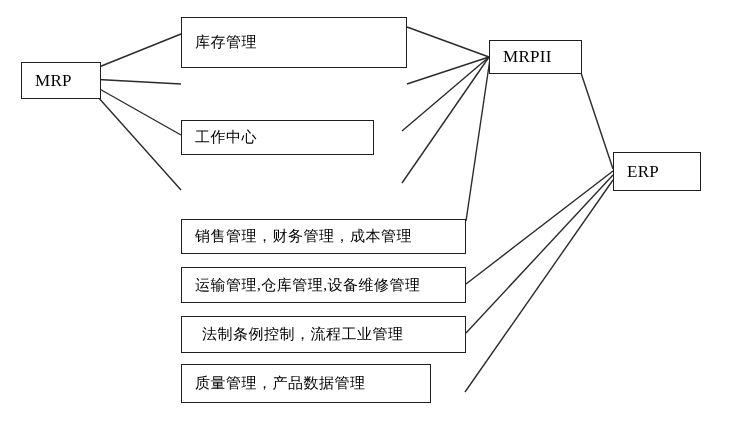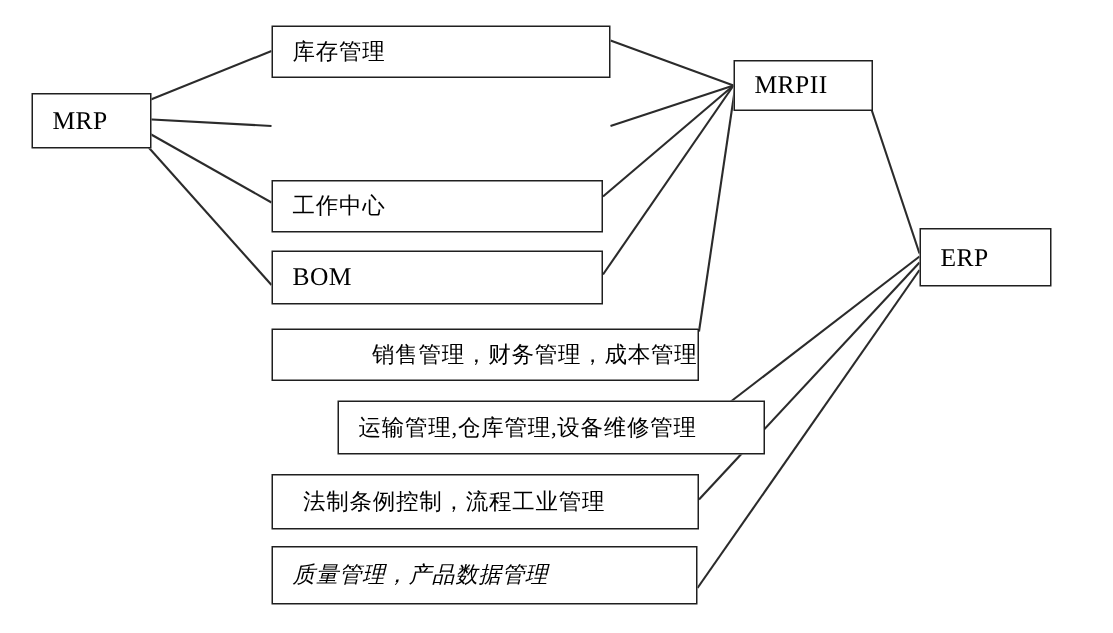--- a/index.html
+++ b/index.html
@@ -34,30 +34,30 @@
     color: #000000;
     white-space: nowrap;
     letter-spacing: 0.5px;
   }
   .node.latin {
     font-size: 17px;
     letter-spacing: 0.3px;
   }
   
   #n-mrp        { left: 21px;  top: 62px;  width: 80px;  height: 37px; }
-  #n-inventory  { left: 181px; top: 17px;  width: 226px; height: 35px; }
+  #n-inventory  { left: 181px; top: 17px;  width: 226px; height: 51px; }
   #n-routing    { left: 181px; top: 72px;  width: 226px; height: 33px; }
-  #n-workcenter { left: 181px; top: 120px; width: 221px; height: 35px; }
+  #n-workcenter { left: 181px; top: 120px; width: 193px; height: 35px; }
   #n-bom        { left: 181px; top: 167px; width: 221px; height: 36px; }
   #n-mrpii      { left: 489px; top: 40px;  width: 93px;  height: 34px; }
   #n-erp        { left: 613px; top: 152px; width: 88px; height: 39px; }
-  #n-sales      { left: 181px; top: 219px; width: 285px; height: 35px; justify-content: flex-end; }
-  #n-transport  { left: 181px; top: 267px; width: 285px; height: 36px; margin-left: 44px; }
+  #n-sales      { left: 181px; top: 219px; width: 285px; height: 35px; }
+  #n-transport  { left: 181px; top: 267px; width: 285px; height: 36px; }
   #n-regulation { left: 181px; top: 316px; width: 285px; height: 37px; padding-left: 20px; }
-  #n-quality    { left: 181px; top: 364px; width: 284px; height: 39px; font-style: italic; }
+  #n-quality    { left: 181px; top: 364px; width: 250px; height: 39px; }
 </style>
 </head>
 <body>
 
 <div class="canvas">
 
   <svg class="connectors" viewBox="0 0 742 422" xmlns="http://www.w3.org/2000/svg">
       <line x1="89" y1="71" x2="181" y2="34" stroke="#2b2b2b" stroke-width="1.4"></line>
       <line x1="89" y1="79" x2="181" y2="84" stroke="#2b2b2b" stroke-width="1.4"></line>
       <line x1="89" y1="83" x2="181" y2="135" stroke="#2b2b2b" stroke-width="1.4"></line>
@@ -79,23 +79,20 @@
 
   <div class="node" id="n-inventory">
     <span>库存管理</span>
   </div>
 
 
   <div class="node" id="n-workcenter">
     <span>工作中心</span>
   </div>
 
-  <div class="node latin" id="n-bom">
-    <span>BOM</span>
-  </div>
 
   <div class="node latin" id="n-mrpii">
     <span>MRPII</span>
   </div>
 
   <div class="node latin" id="n-erp">
     <span>ERP</span>
   </div>
 
   <div class="node" id="n-sales">

